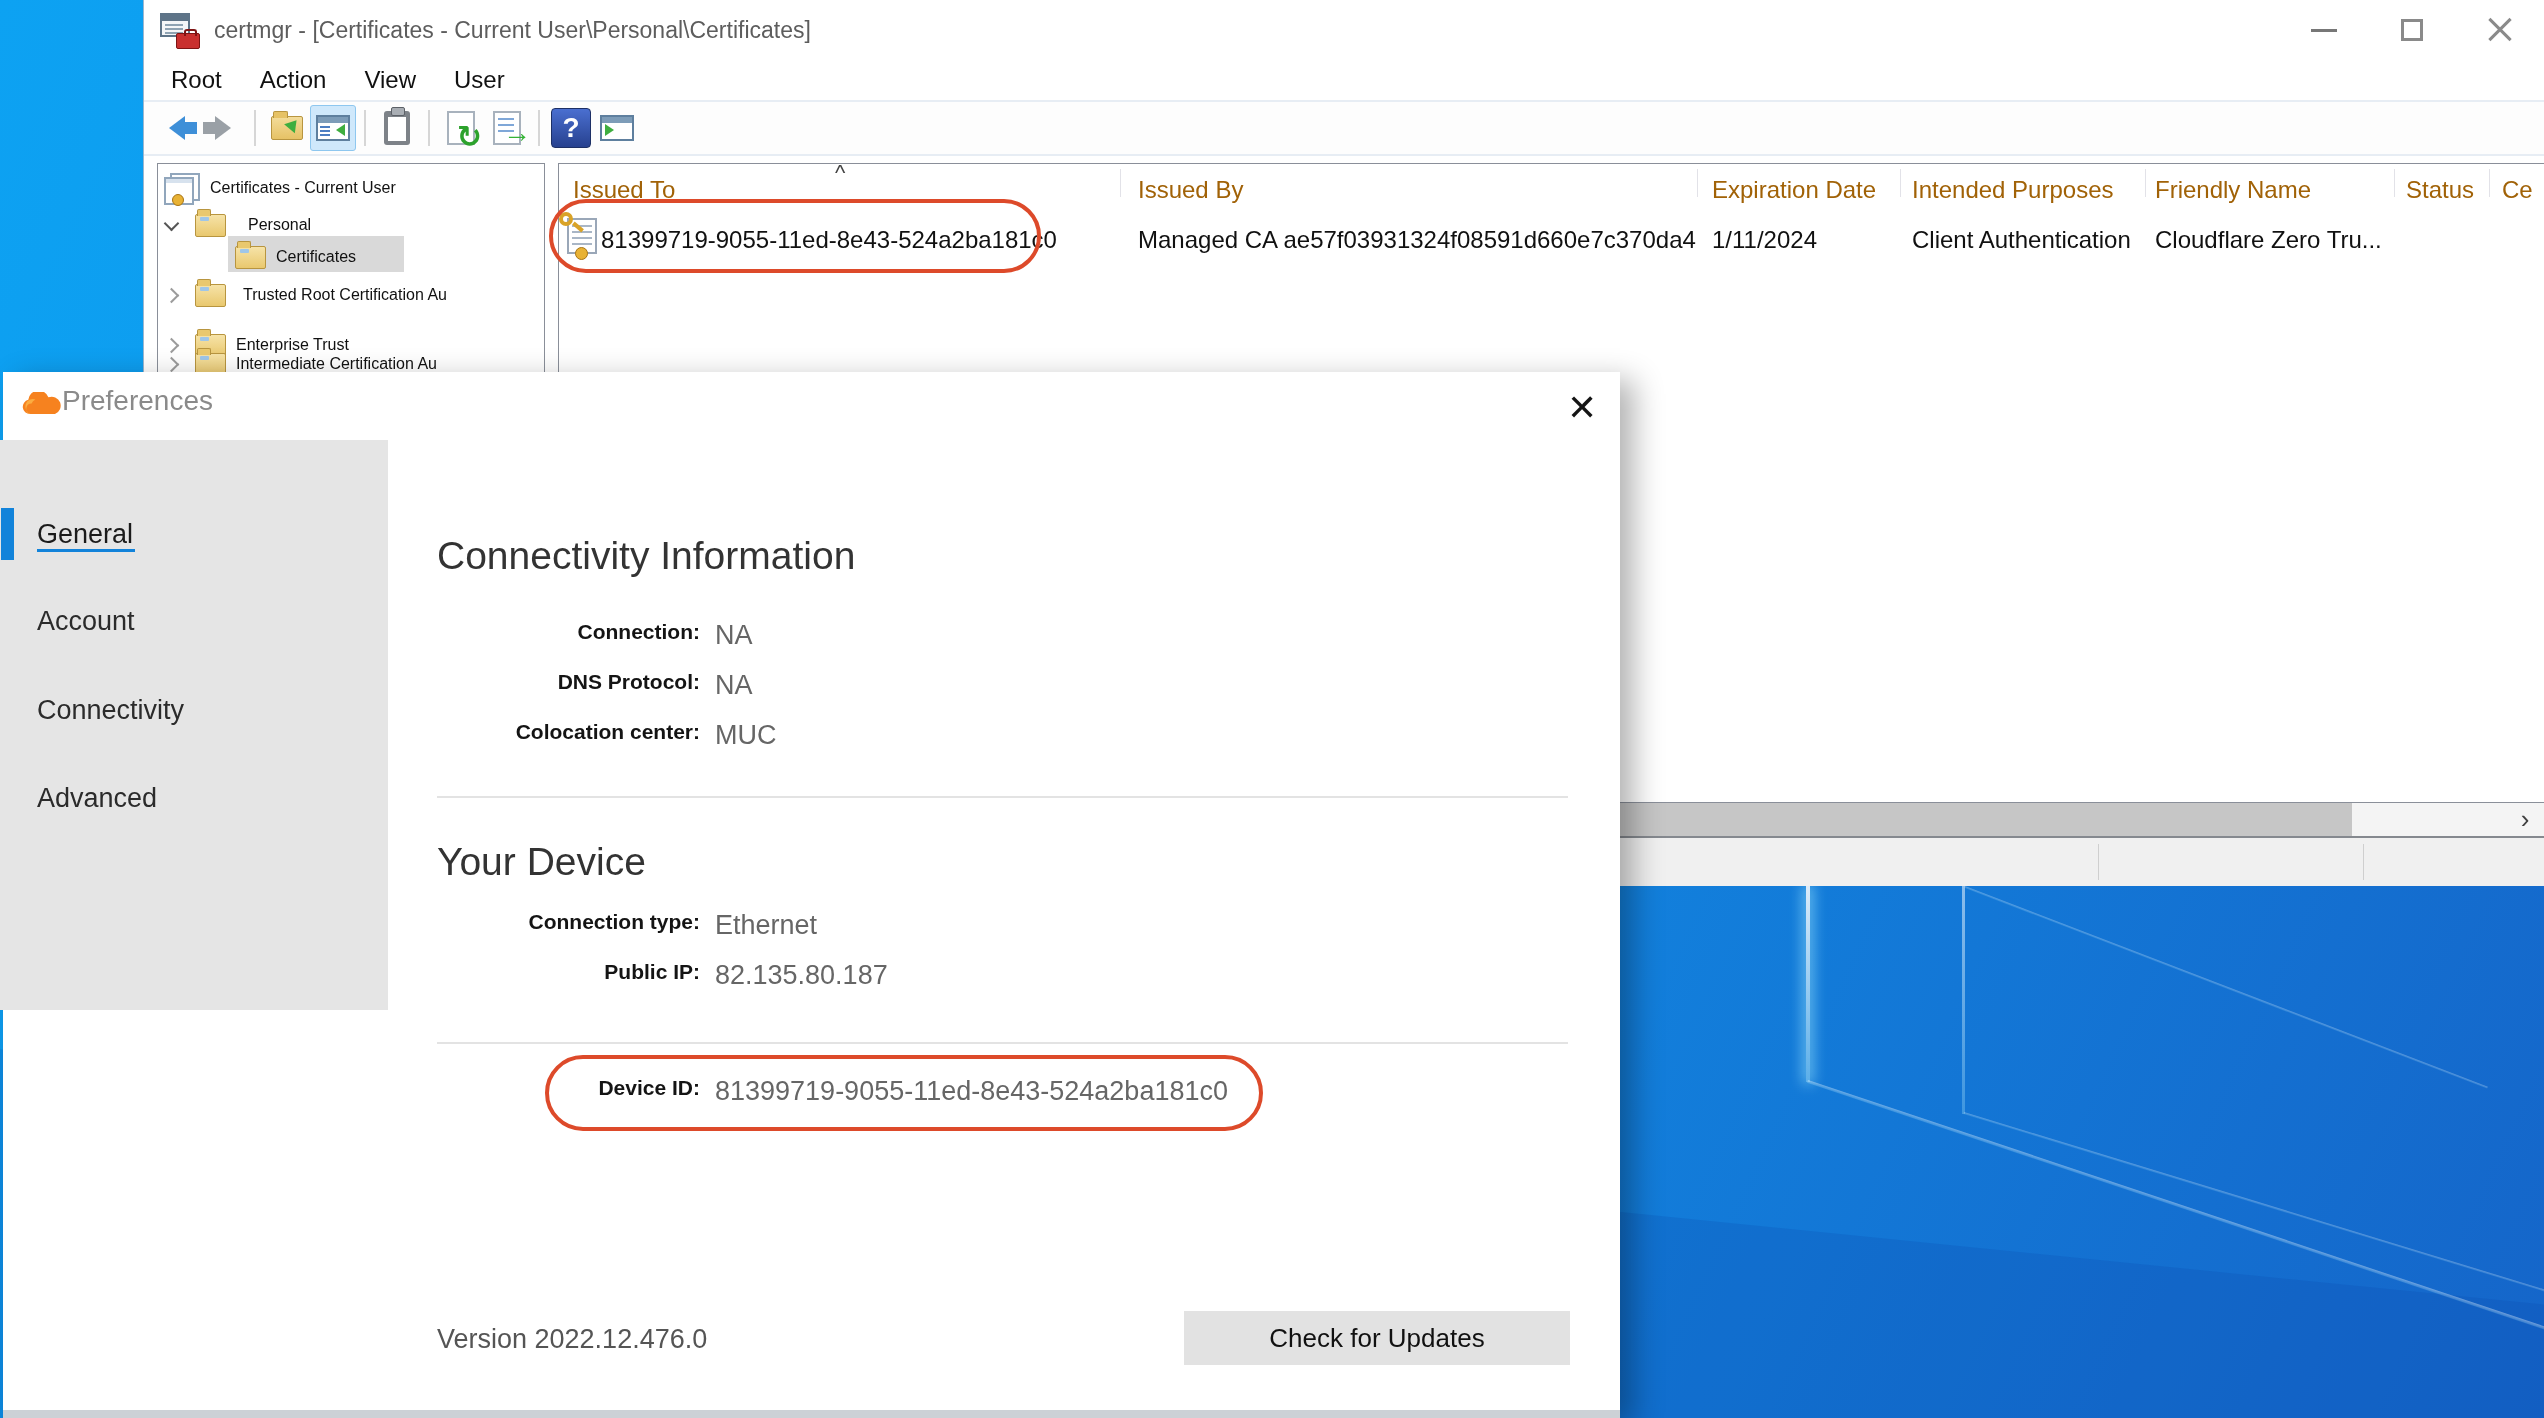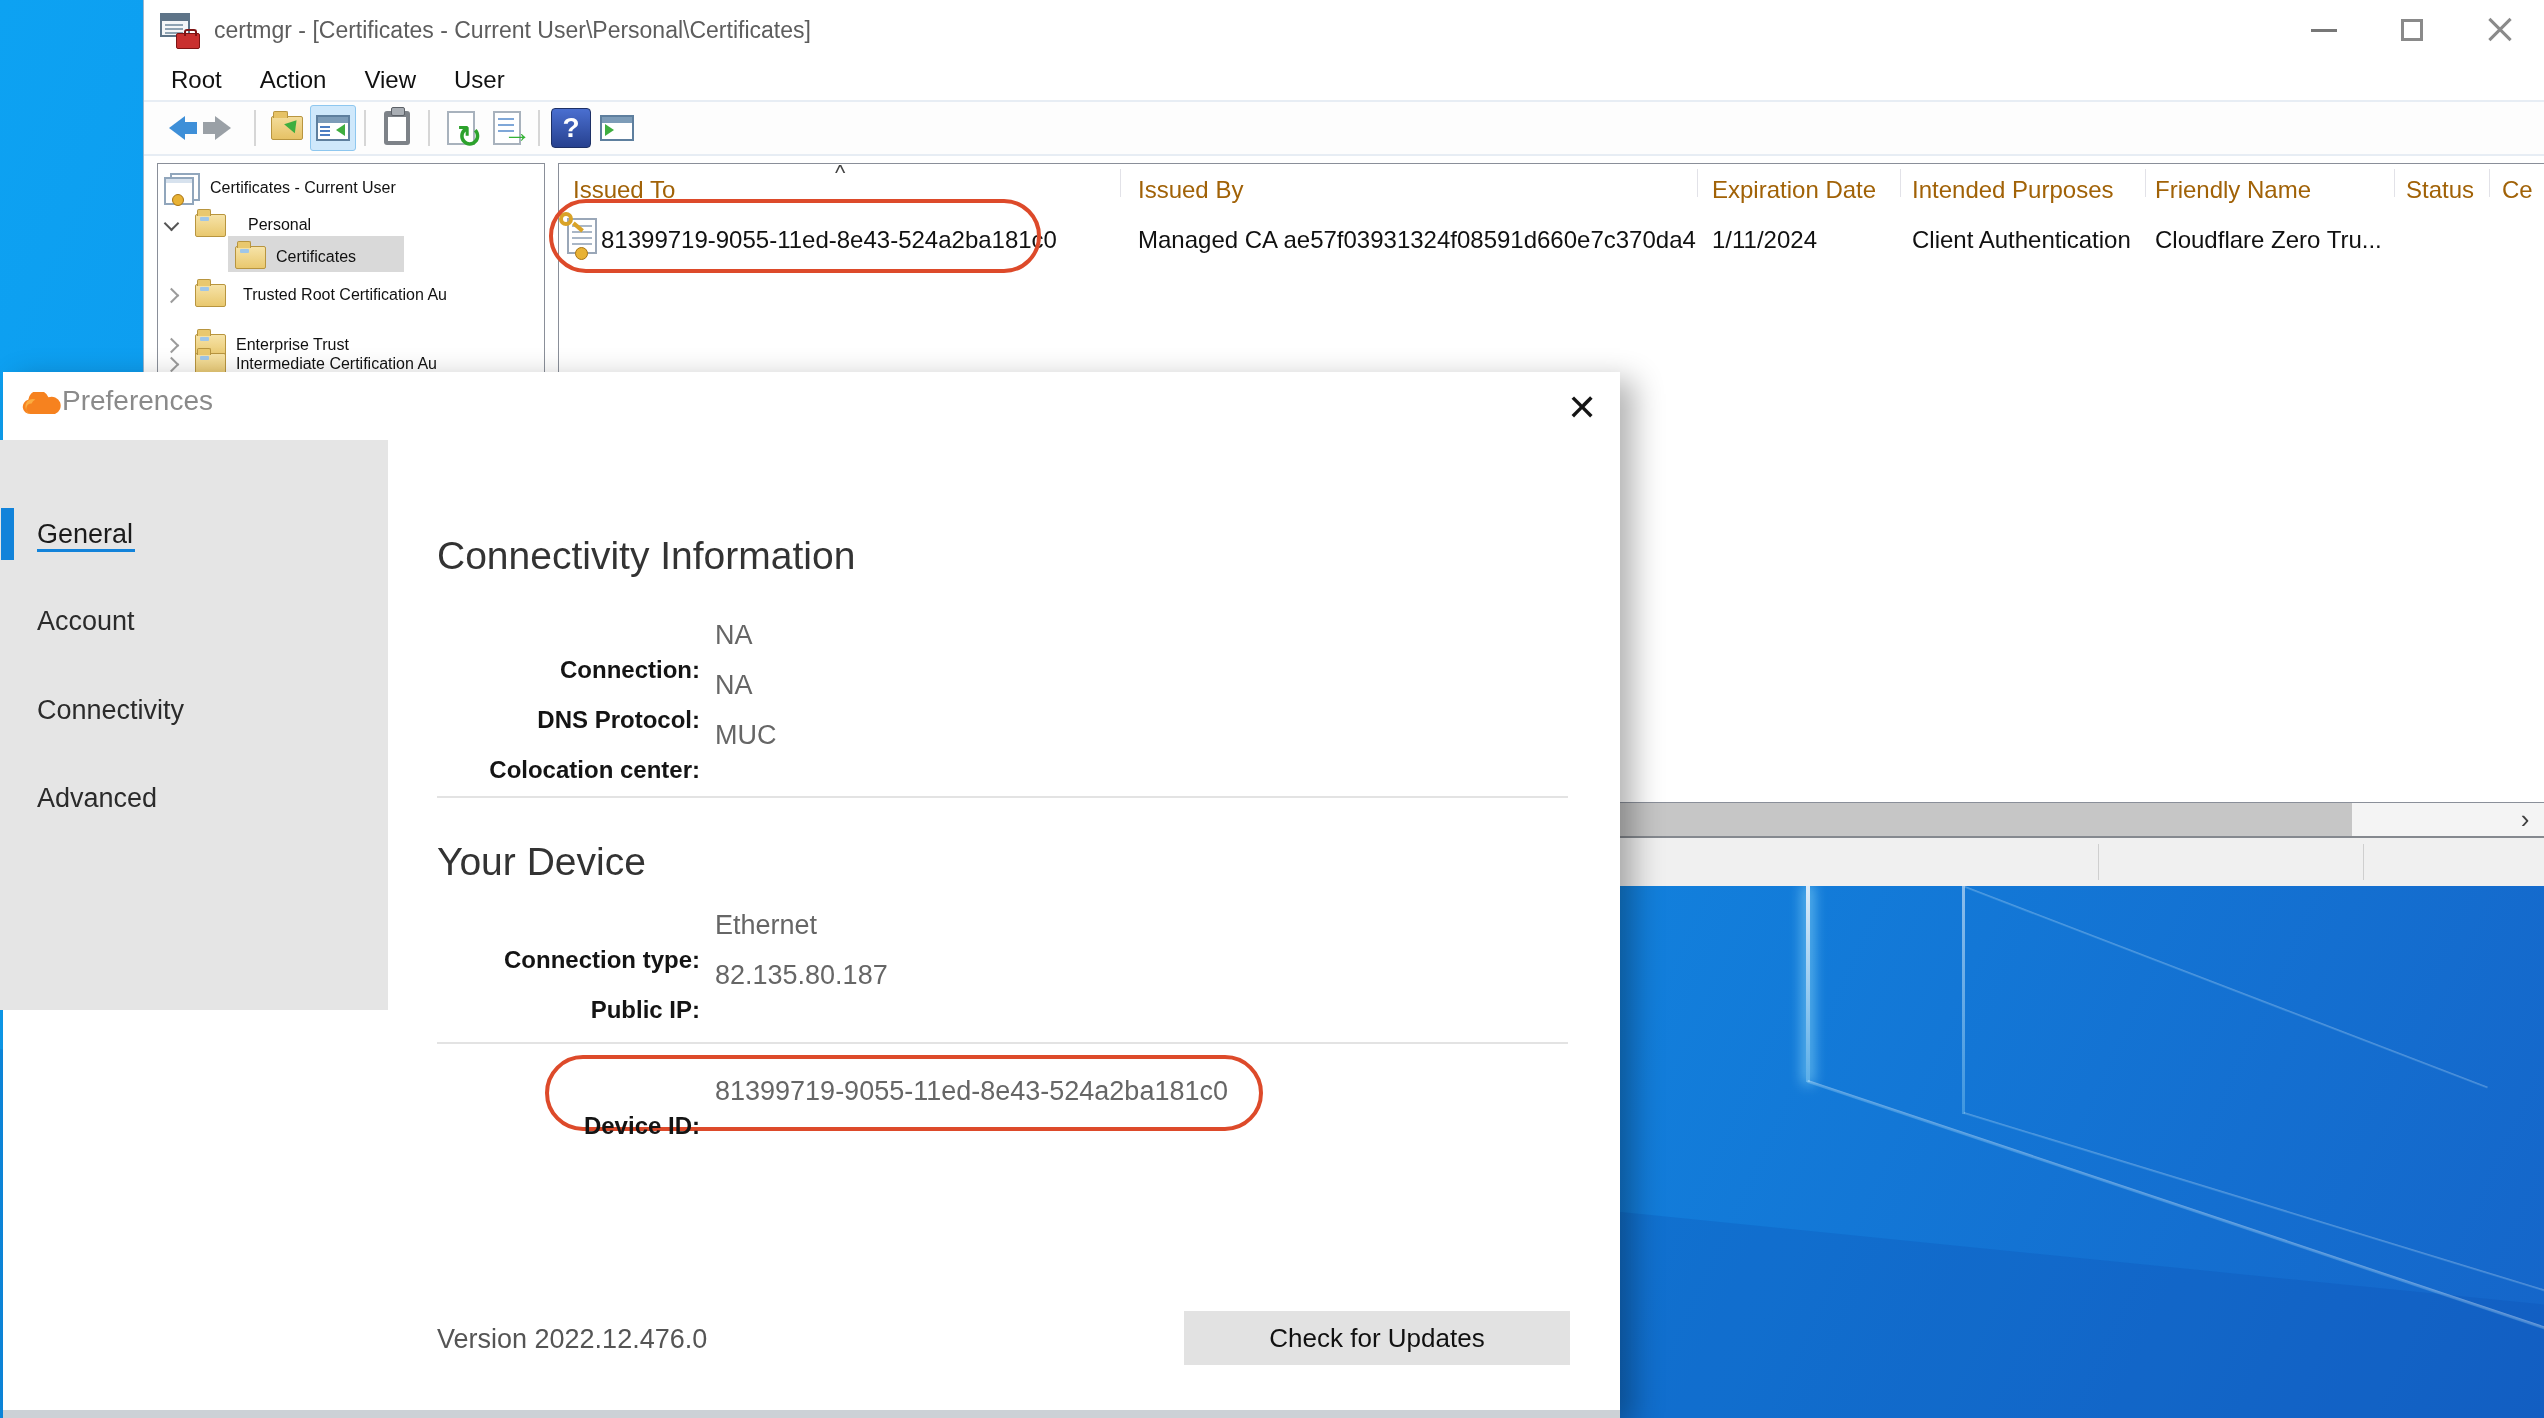--- a/index.html
+++ b/index.html
@@ -121,21 +121,21 @@
   .prefs-close { position:absolute; left:1556px; top:382px; width:52px; height:52px; display:flex; align-items:center; justify-content:center;
     font-size:36px; color:#141414; font-weight:600; }
 
   .prefs-sidebar { position:absolute; left:0px; top:440px; width:388px; height:570px; background:#e5e5e5; }
   .side-item { position:absolute; left:37px; font-size:27px; color:#2b2b2b; }
   .side-item.sel { color:#1b1b1b; }
   .sel-bar { position:absolute; left:1px; top:508px; width:13px; height:52px; background:#1283da; }
   .sel-underline { position:absolute; left:37px; top:549px; width:98px; height:3px; background:#1283da; }
 
   .prefs-h1 { position:absolute; left:437px; font-size:39px; font-weight:400; color:#333; }
-  .info-label { position:absolute; left:460px; width:240px; text-align:right; font-size:24px; font-weight:bold; color:#141414; white-space:nowrap;margin-top:36px; }
+  .info-label { position:absolute; left:460px; width:240px; text-align:right; font-size:21px; font-weight:bold; color:#141414; white-space:nowrap; }
   .info-value { position:absolute; left:715px; font-size:27px; color:#666; white-space:nowrap; }
   .prefs-divider { position:absolute; left:437px; width:1131px; height:2px; background:#e3e3e3; }
   .prefs-version { position:absolute; left:437px; top:1324px; font-size:27px; color:#555; }
   .update-btn { position:absolute; left:1184px; top:1311px; width:386px; height:54px; background:#e2e2e2;
     display:flex; align-items:center; justify-content:center; font-size:26px; color:#111; }
   .prefs-bottom-strip { position:absolute; left:3px; top:1410px; width:1617px; height:8px; background:#ccd1d6; z-index:3; }
 </style>
 </head>
 <body>
 

